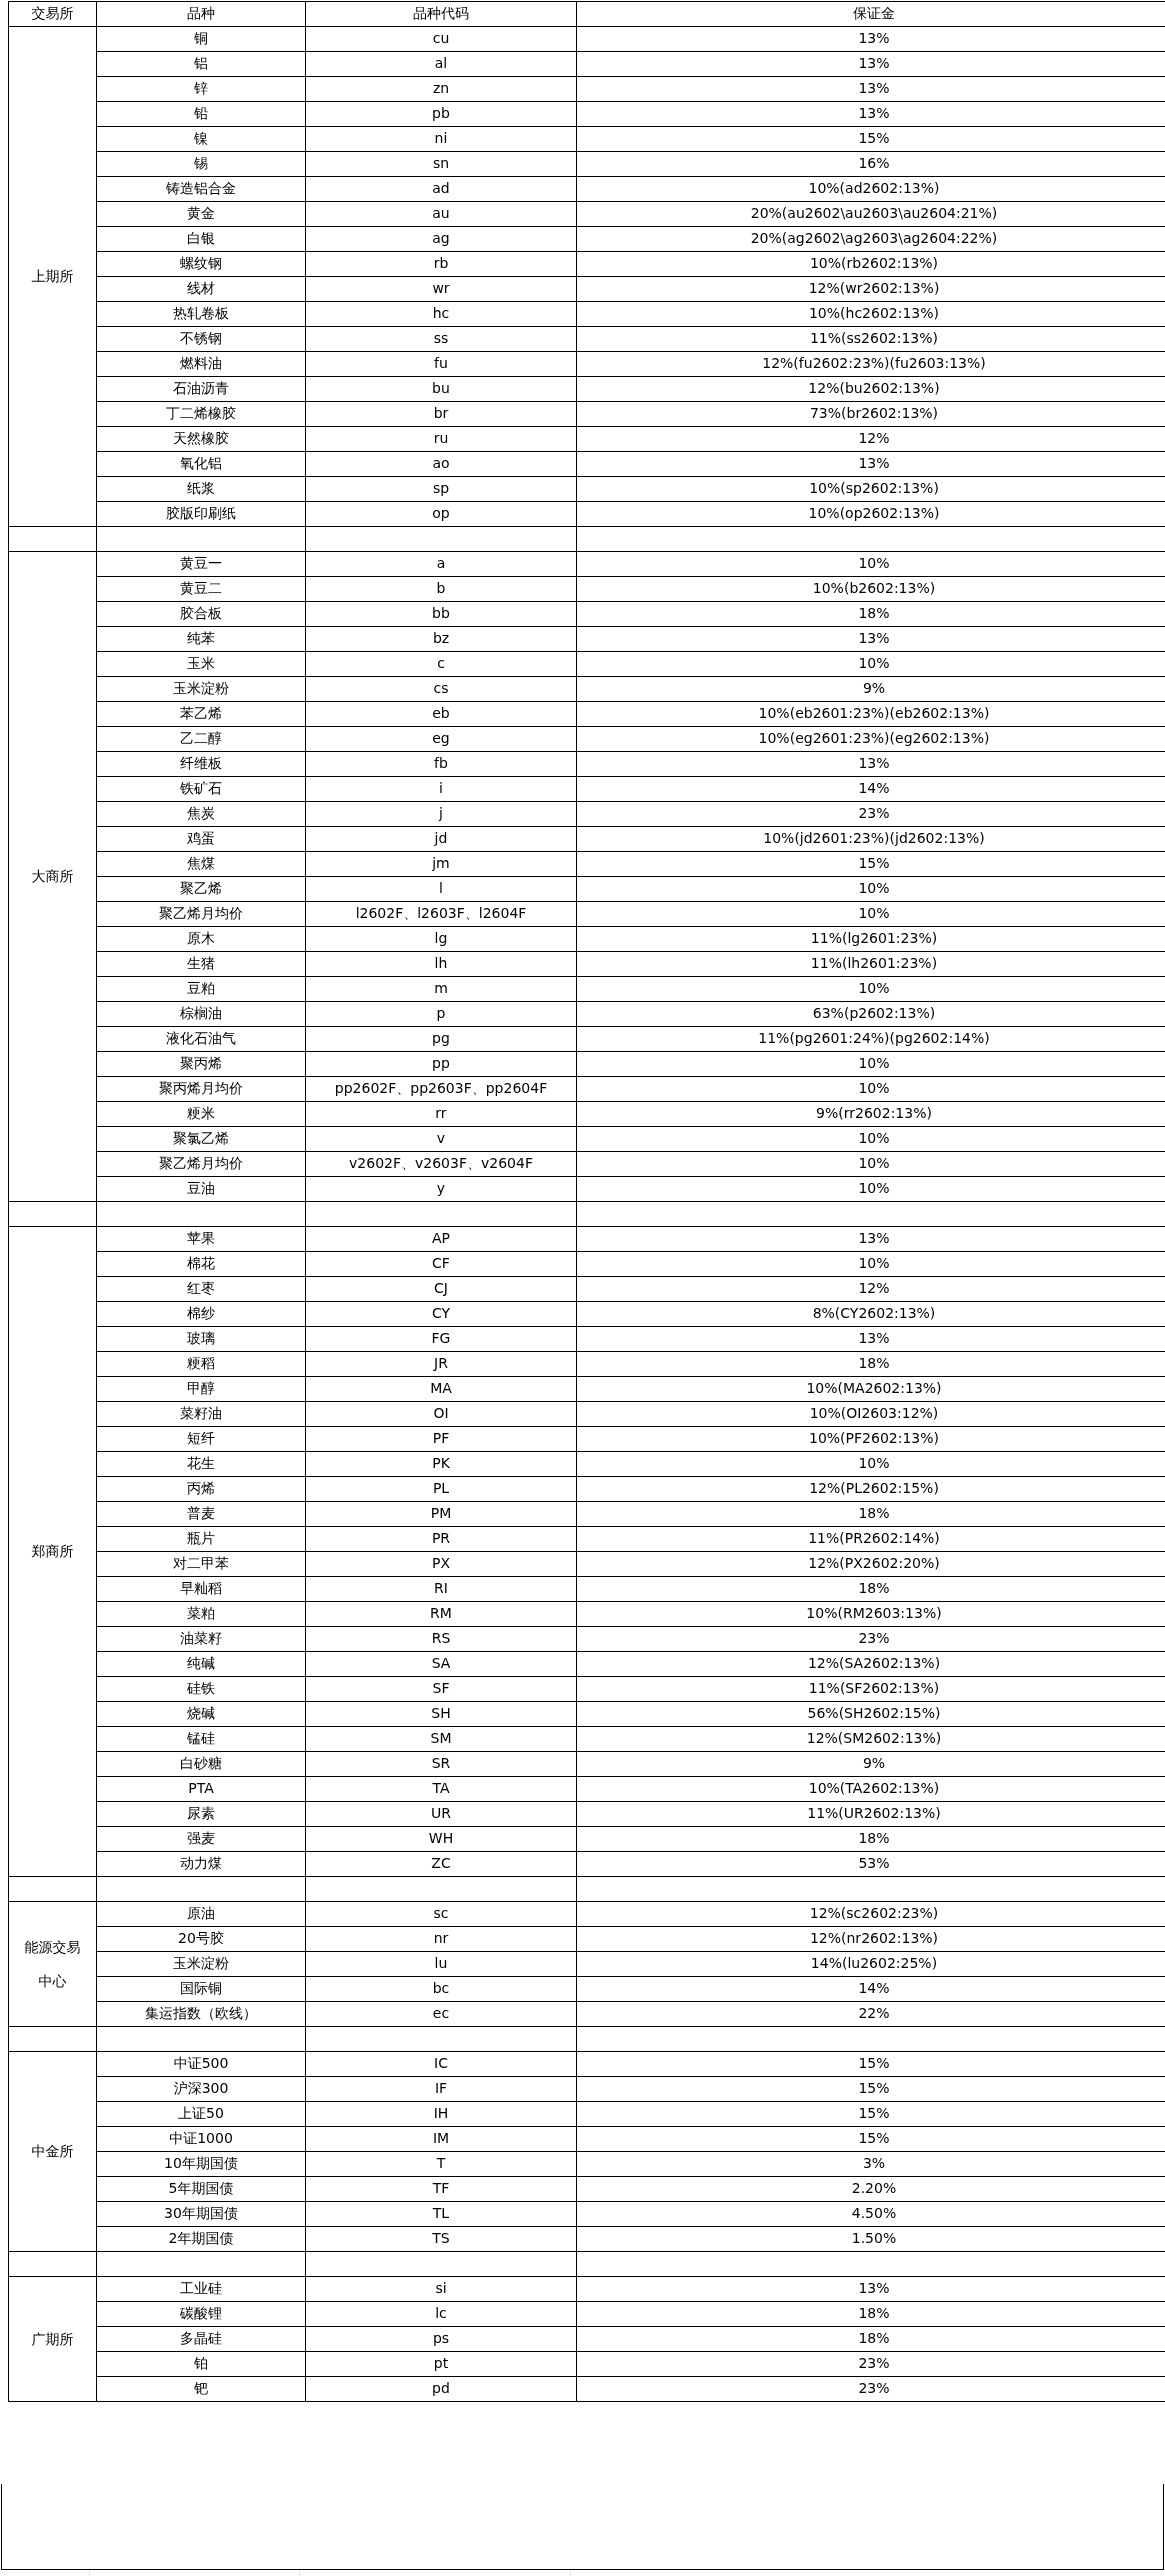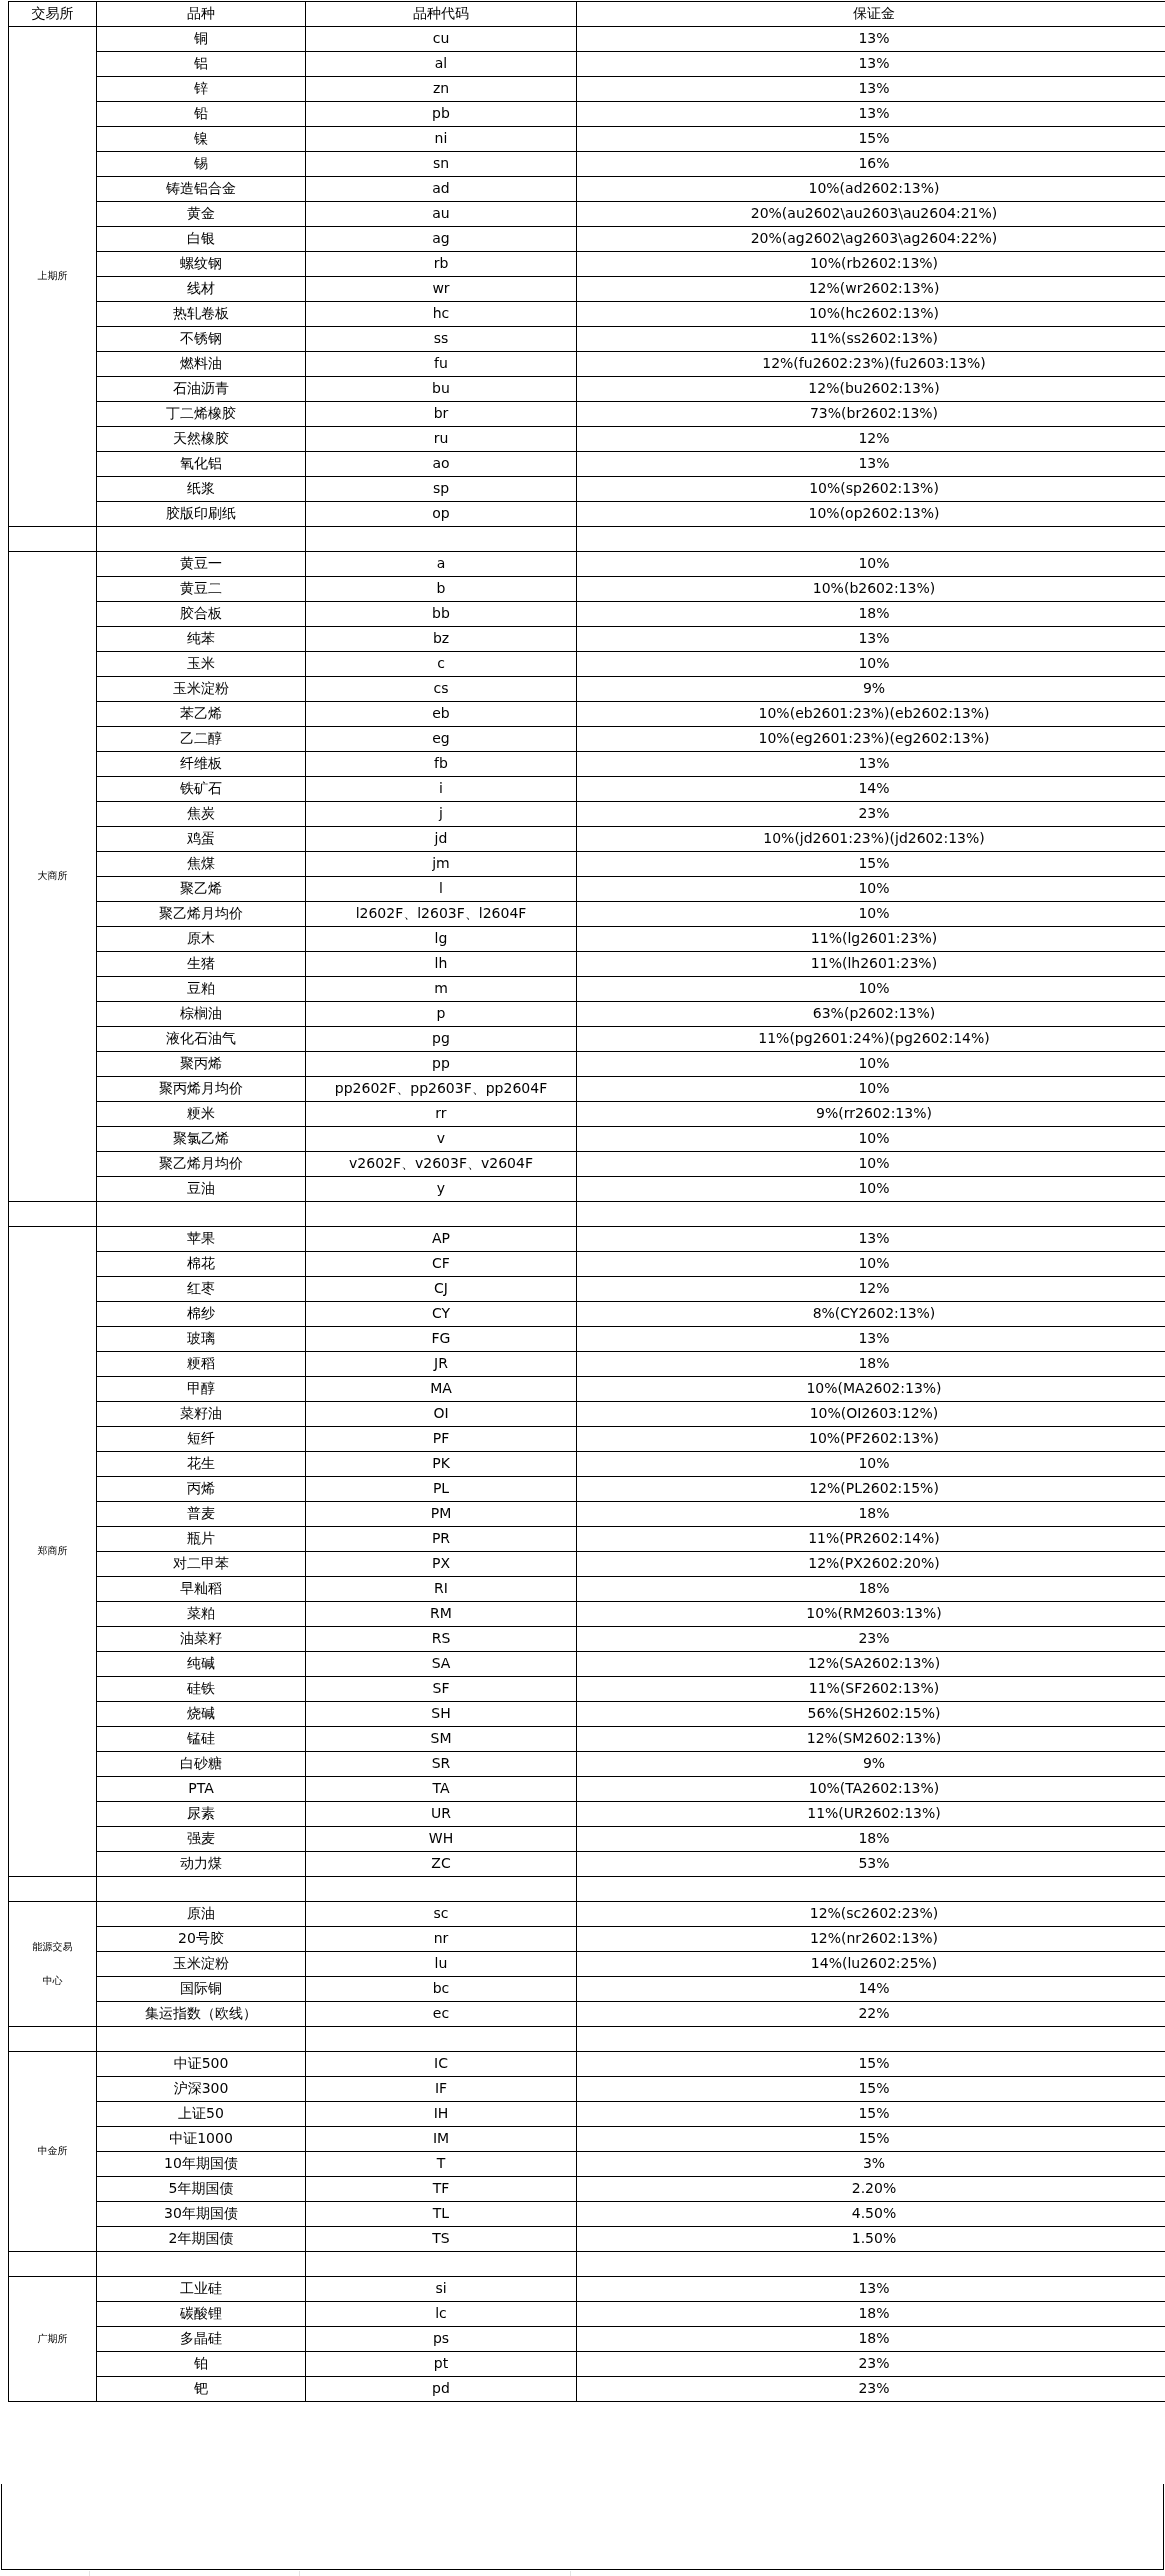--- a/index.html
+++ b/index.html
@@ -7,21 +7,21 @@
          font-family: "DejaVu Sans", "Liberation Sans", sans-serif; color: #000; }
   table { border-collapse: collapse; position: absolute; left: 8px; top: 0.9px;
           width: 1163px; table-layout: fixed; }
   td { border: 1.4px solid #000; height: 24px; padding: 0; text-align: center;
        vertical-align: middle; font-size: 14px; line-height: 15px; white-space: nowrap;
        overflow: hidden; }
   col.c1 { width: 88px; }
   col.c2 { width: 209px; }
   col.c3 { width: 271px; }
   col.c4 { width: 595px; }
-  td.ex { white-space: normal; font-size: 10px; line-height: 26px; padding: 0 1.8px; }
+  td.ex { white-space: normal; font-size: 14px; line-height: 26px; padding: 0 1.8px; }
   tr.gap td { height: 24px; }
   .footer-block { position: absolute; left: 0.9px; top: 2484px; width: 1163px; height: 86px;
                   border: 1.4px solid #000; border-top: none; box-sizing: border-box; }
   .faint { position: absolute; top: 2571px; height: 4.6px; border-left: 0.9px solid #e3e3e3; }
 </style>
 </head>
 <body>
 
 <table>
   <colgroup>

